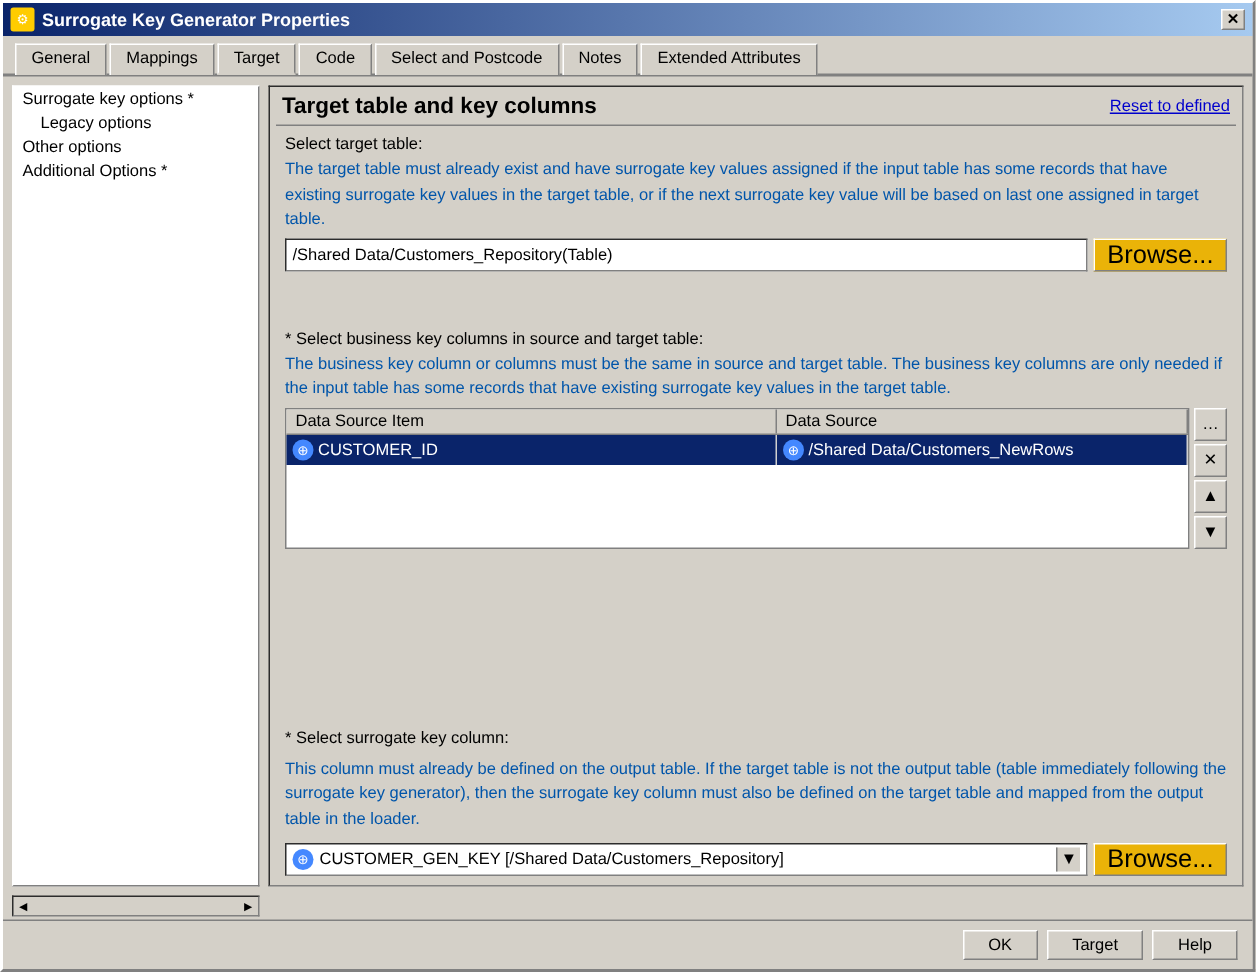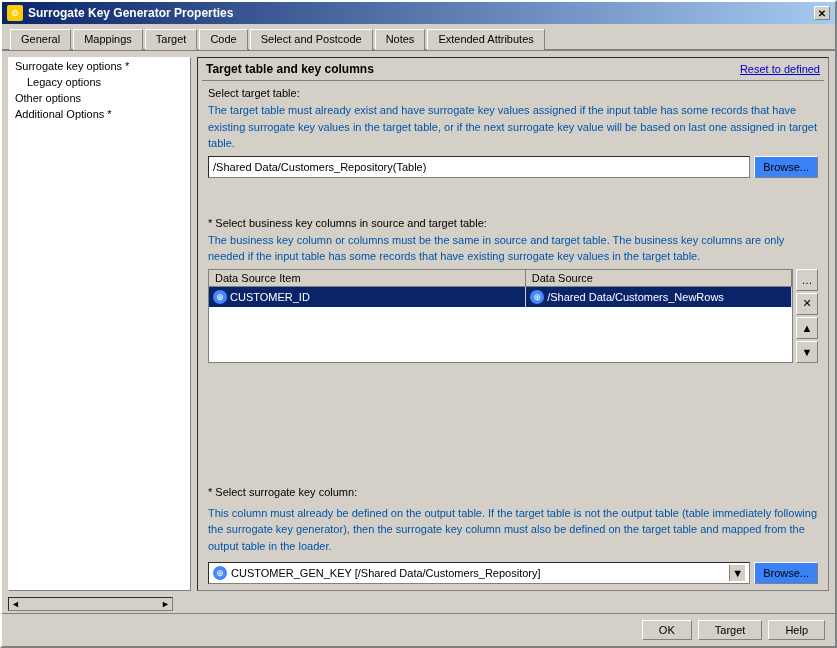--- a/index.html
+++ b/index.html
@@ -91,21 +91,21 @@
       font-weight: normal;
     }
     .content-area {
       display: flex;
       flex: 1;
       padding: 6px;
       gap: 6px;
       overflow: hidden;
     }
     .left-panel {
-      width: 183px;
+      width: 165px;
       background: white;
       border: 1px solid #808080;
       border-top: 1px solid #ffffff;
       border-left: 1px solid #ffffff;
       overflow: auto;
       flex-shrink: 0;
     }
     .left-panel-item {
       padding: 2px 6px;
       cursor: pointer;
@@ -128,21 +128,21 @@
     }
     .right-panel-header {
       display: flex;
       justify-content: space-between;
       align-items: center;
       padding: 4px 8px;
       background: #d4d0c8;
     }
     .right-panel-title {
       font-weight: bold;
-      font-size: 12px;
+      font-size: 15px;
     }
     .reset-link {
       color: #0000cc;
       text-decoration: underline;
       cursor: pointer;
       font-size: 11px;
     }
     .right-panel-body {
       flex: 1;
       padding: 6px 10px;
@@ -170,26 +170,26 @@
     .text-input {
       flex: 1;
       padding: 2px 4px;
       border: 1px inset #808080;
       background: white;
       font-size: 11px;
       height: 22px;
     }
     .browse-btn {
       padding: 0 8px;
-      background: #3b82f6;
+      background: #eab308;
       border: 1px solid #808080;
       border-top: 1px solid #ffffff;
       border-left: 1px solid #ffffff;
       cursor: pointer;
-      font-size: 11px;
+      font-size: 17px;
       height: 22px;
       white-space: nowrap;
     }
     .table-section {
       display: flex;
       flex-direction: column;
       flex: 1;
       margin-top: 29px;
     }
     .table-container {

